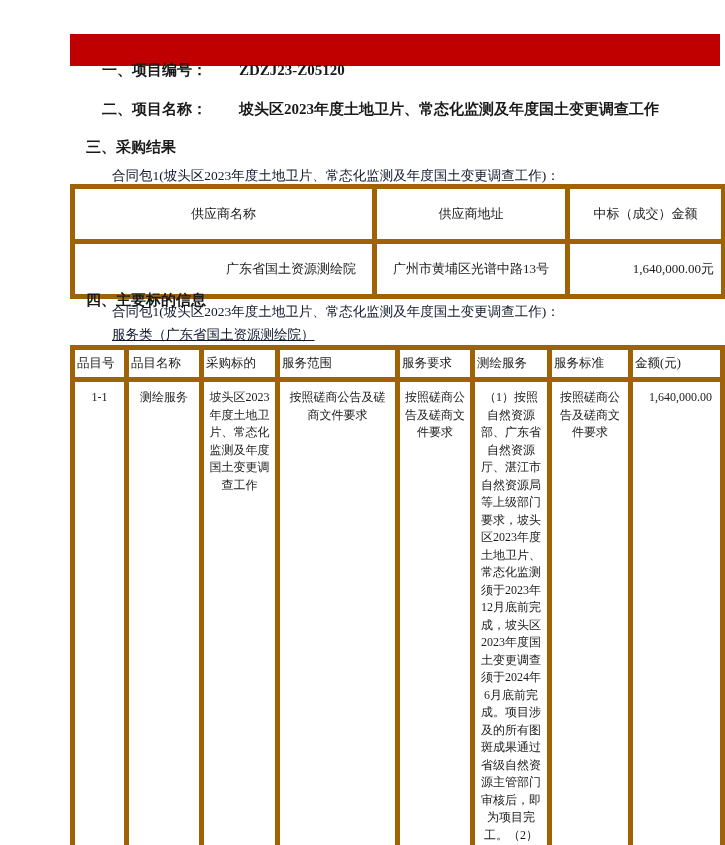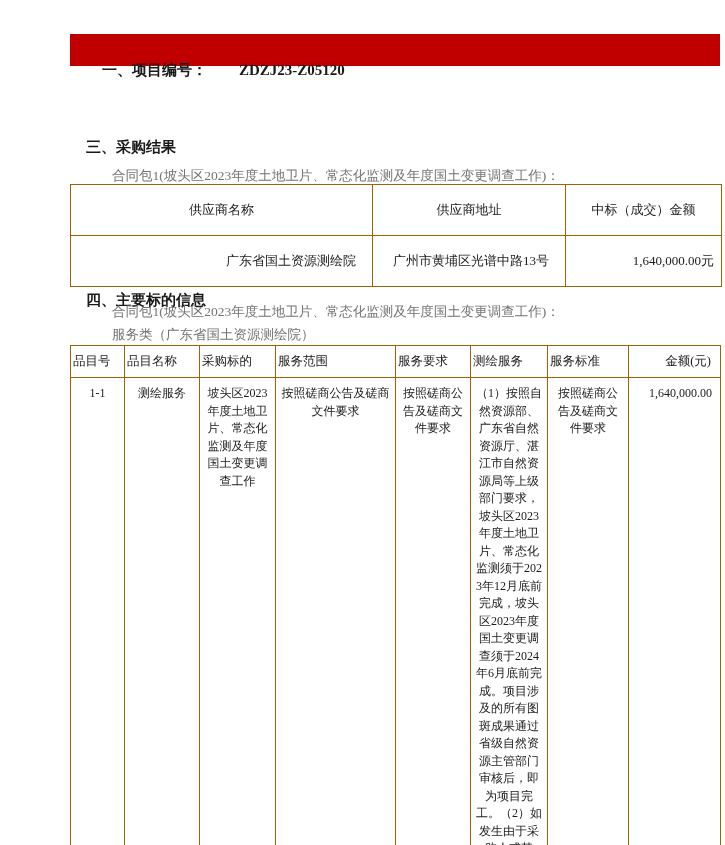--- a/index.html
+++ b/index.html
@@ -12,54 +12,55 @@
   .page { position: relative; width: 725px; height: 845px; overflow: hidden; background: #fff; }
 
   .redline { position: absolute; left: 38px; top: 2px; width: 650px; height: 3px; background: #c00000; }
 
   .heading { position: absolute; left: 38px; font-size: 15px; font-weight: 700; line-height: 17px; white-space: nowrap; }
   .h-num  { top: 14px; }
   .h-name { top: 53px; }
   .h-res  { top: 91px; }
   .h-subj { top: 244px; }
 
-  .note { position: absolute; left: 64px; font-size: 13.5px; line-height: 16px; white-space: nowrap; color: #737373; }
+  .note { position: absolute; left: 64px; font-size: 13.5px; line-height: 16px; white-space: nowrap; color: #0f172a; }
   .n1 { top: 120px; }
   .n2 { top: 256px; }
-  .n3 { top: 279px; }
+  .n3 { top: 279px; text-decoration: underline; }
 
   table { border-collapse: collapse; table-layout: fixed; }
-  th, td { border: 1px solid #a16207; overflow: hidden; }
+  th, td { border: 5px solid #a16207; overflow: hidden; }
 
   
   .t1 { position: absolute; left: 38px; top: 152px; width: 651px; font-size: 13px; }
   .t1 th { height: 33px; font-weight: 400; text-align: center; vertical-align: middle; }
   .t1 td { height: 26px; text-align: right; vertical-align: middle; }
   .t1 td.amt { text-align: right; padding-right: 7px; }
 
   
   .t2 { position: absolute; left: 38px; top: 313px; width: 650px; }
   .t2 th { height: 32px; font-size: 12.5px; font-weight: 400; text-align: left; vertical-align: middle; padding: 0 2px; }
-  .t2 th.amt { text-align: right; padding-right: 9px; }
+  .t2 th.amt { padding-right: 9px; }
   .t2 td {
     height: 520px; vertical-align: top; text-align: center;
     font-size: 12px; line-height: 17.5px;
     padding: 7px 5px 0 5px; word-break: break-all;
   }
   .t2 td.amt { text-align: right; padding-right: 8px; }
 </style>
 </head>
 <body>
 
 <div class="page">
 
   <div class="redline" style="background: rgb(192, 0, 0);"></div>
 
   <div class="heading h-num"><span>一、项目编号：</span><span>ZDZJ23-Z05120</span></div>
 
+  <div class="heading h-name"><span>二、项目名称：</span><span>坡头区2023年度土地卫片、常态化监测及年度国土变更调查工作</span></div>
 
   <div class="heading h-res">三、采购结果</div>
 
   <div class="note n1">合同包1(坡头区2023年度土地卫片、常态化监测及年度国土变更调查工作)：</div>
 
   <table class="t1">
     <colgroup>
         <col style="width:302px">
         <col style="width:193px">
         <col style="width:156px">

